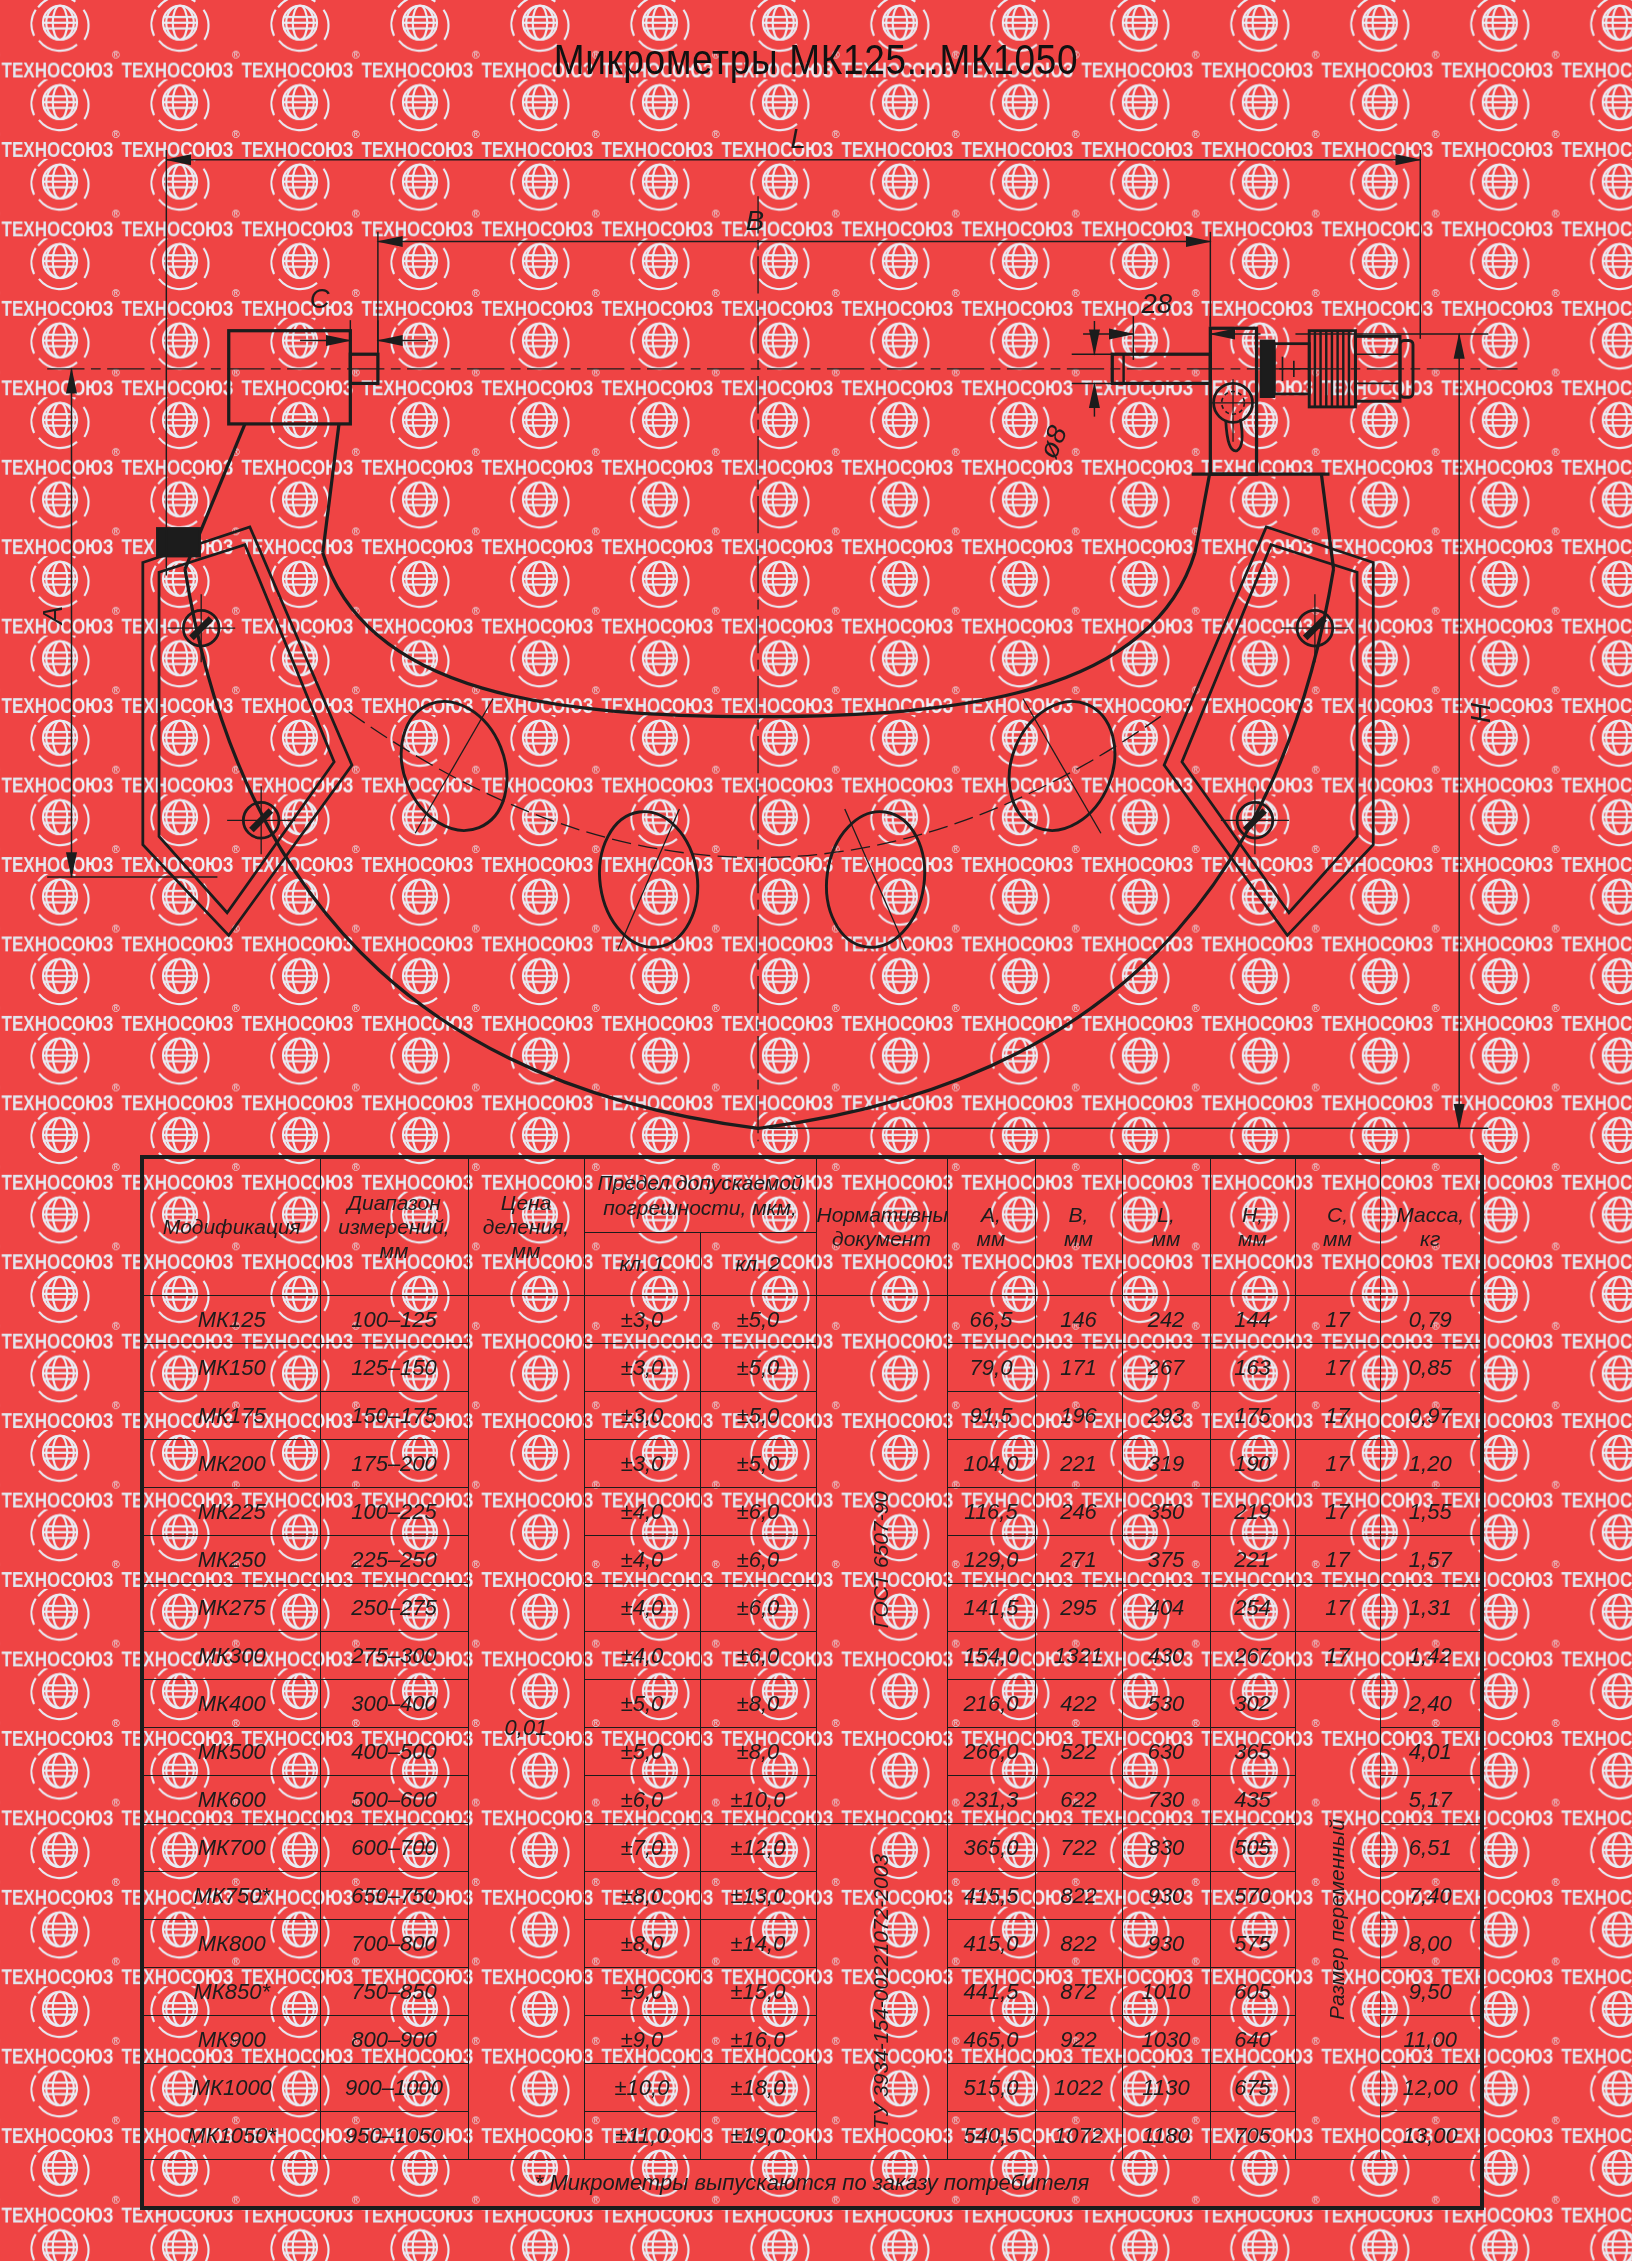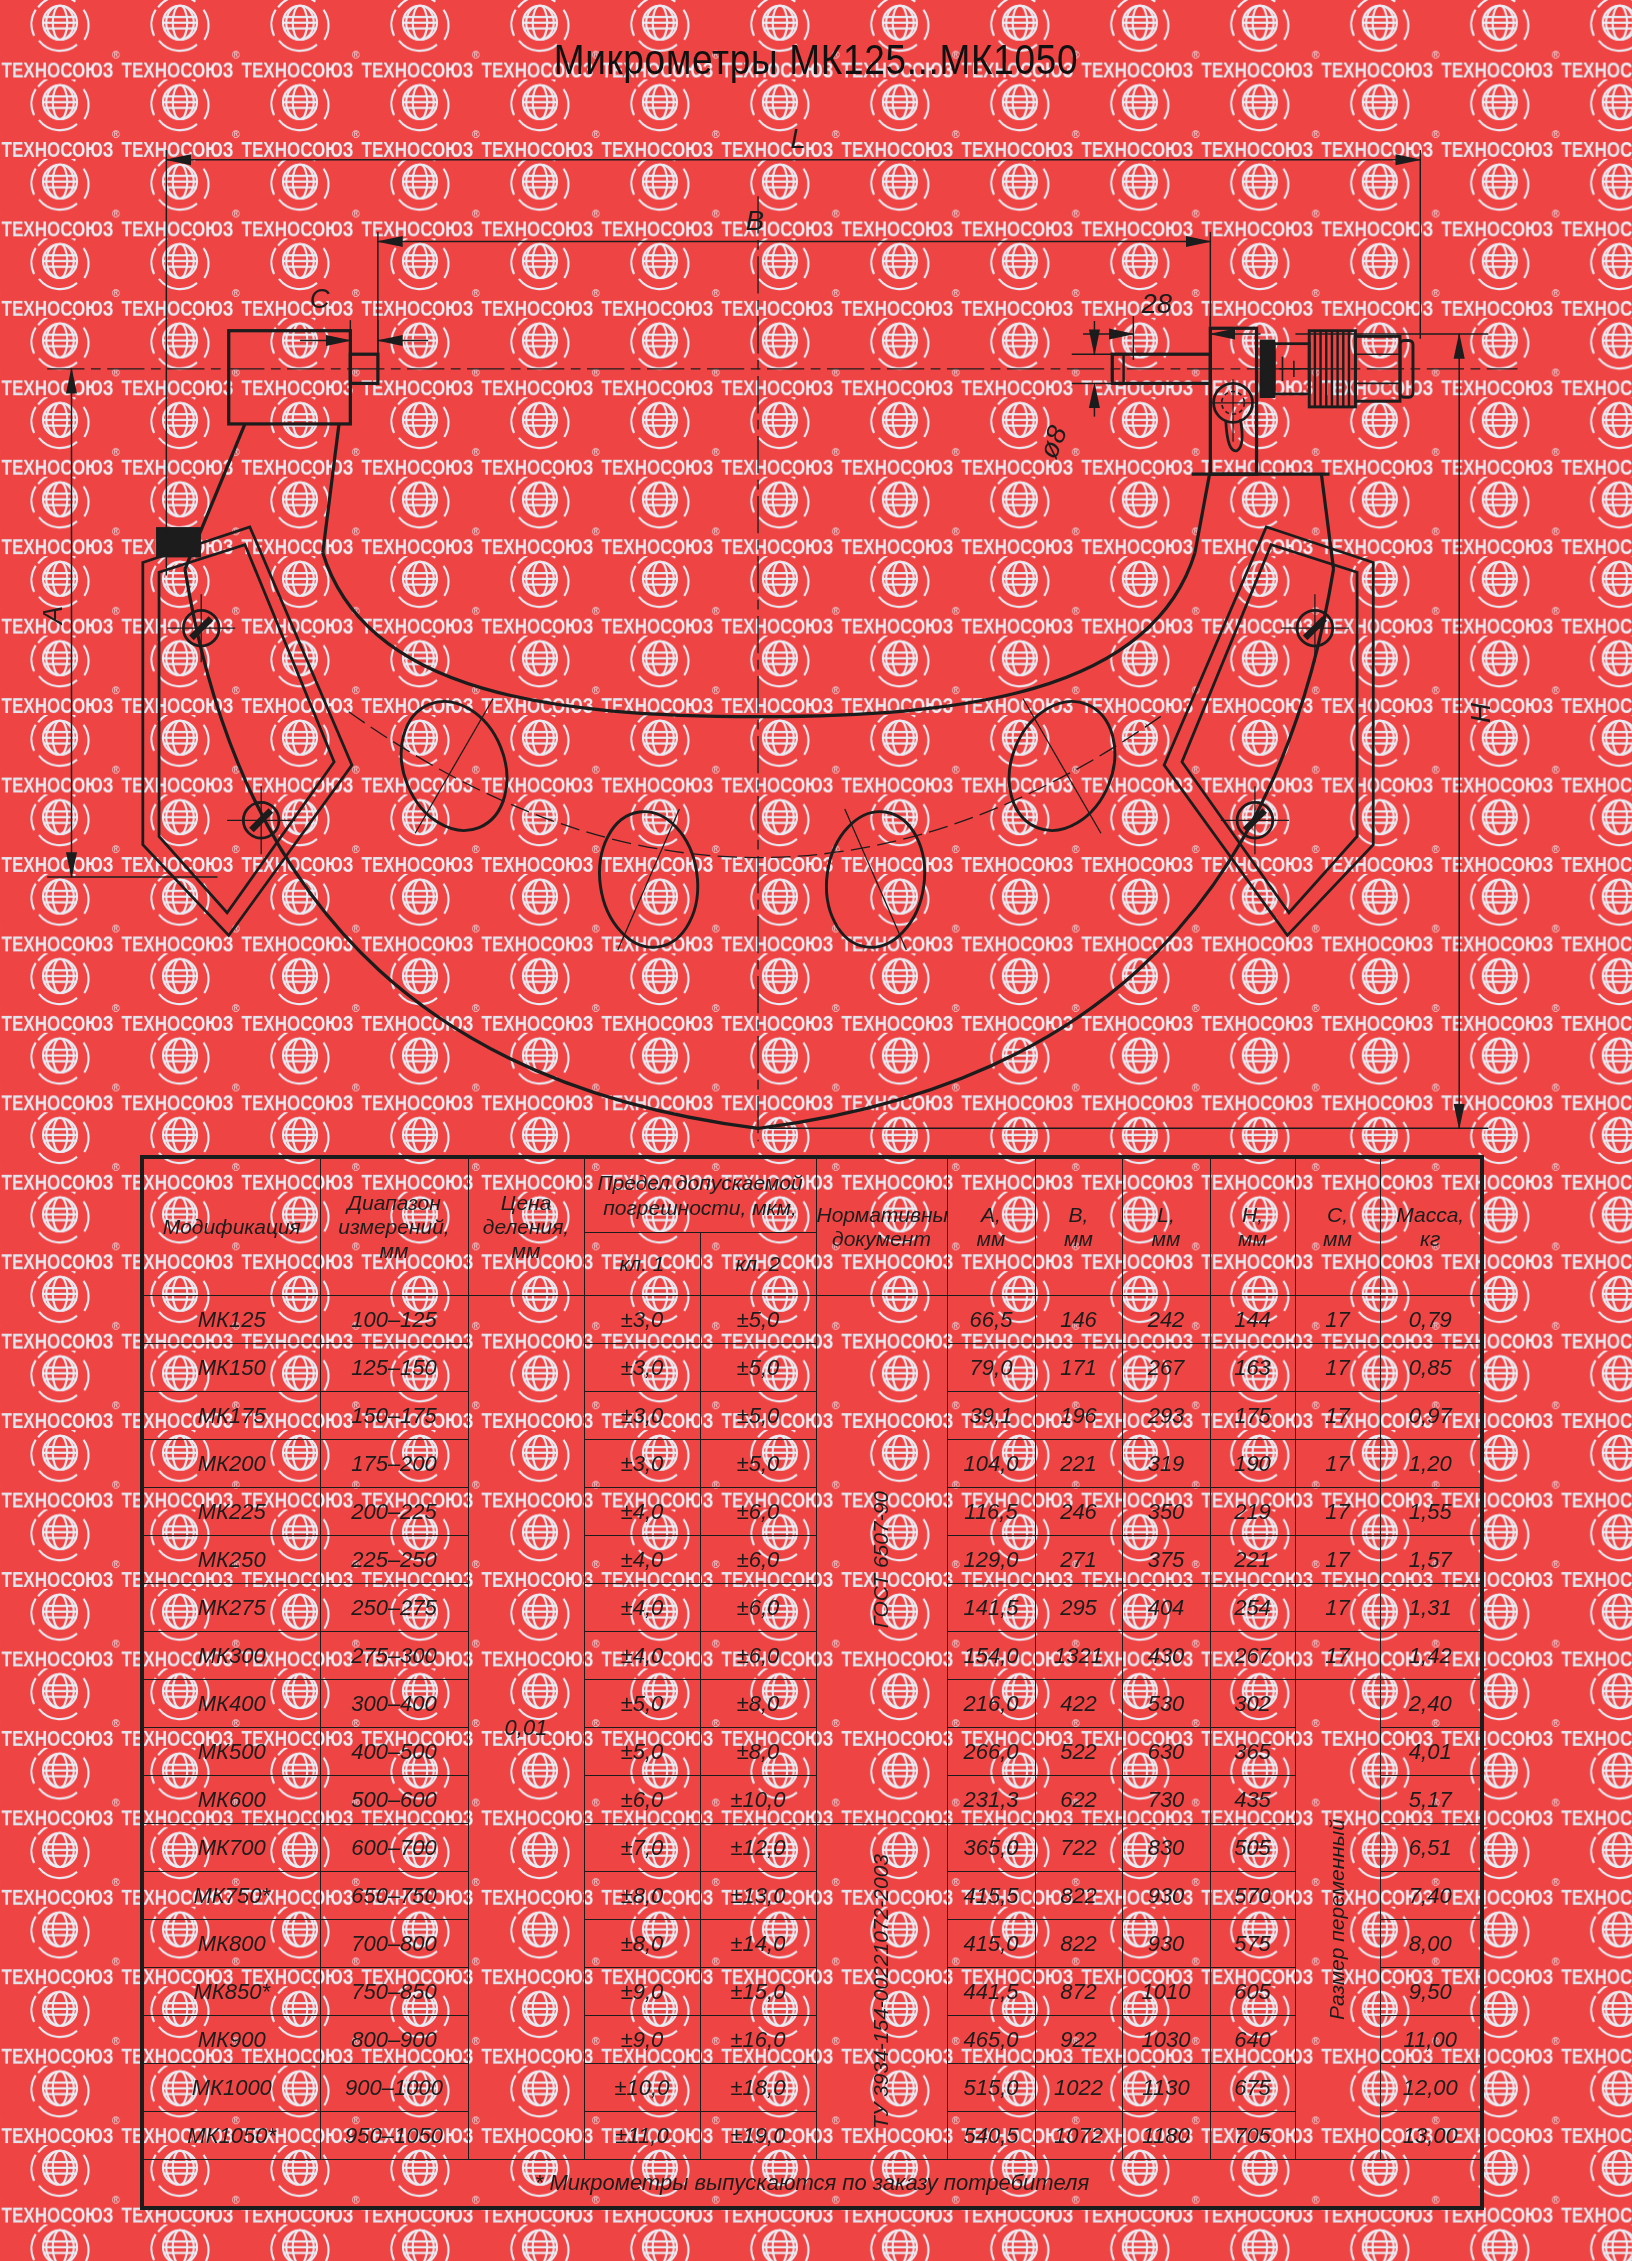--- a/index.html
+++ b/index.html
@@ -274,42 +274,42 @@
             <td>267</td>
             <td>163</td>
             <td>17</td>
             <td>0,85</td>
           </tr>
           <tr>
             <td>МК175</td>
             <td>150–175</td>
             <td>±3,0</td>
             <td>±5,0</td>
-            <td>39,1</td>
+            <td>91,5</td>
             <td>196</td>
             <td>293</td>
             <td>175</td>
             <td>17</td>
             <td>0,97</td>
           </tr>
           <tr>
             <td>МК200</td>
             <td>175–200</td>
             <td>±3,0</td>
             <td>±5,0</td>
             <td>104,0</td>
             <td>221</td>
             <td>319</td>
             <td>190</td>
             <td>17</td>
             <td>1,20</td>
           </tr>
           <tr>
             <td>МК225</td>
-            <td>200–225</td>
+            <td>100–225</td>
             <td>±4,0</td>
             <td>±6,0</td>
             <td>116,5</td>
             <td>246</td>
             <td>350</td>
             <td>219</td>
             <td>17</td>
             <td>1,55</td>
           </tr>
           <tr>

